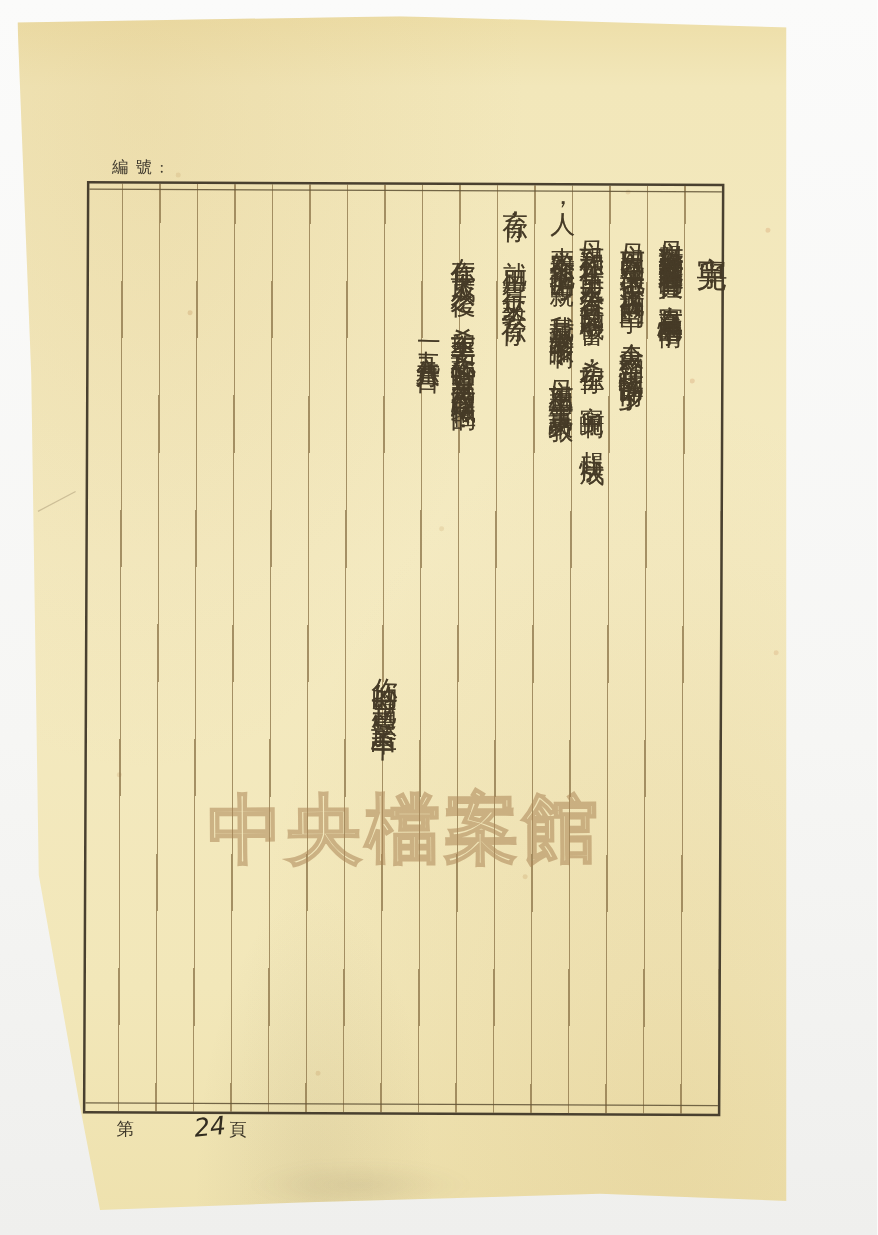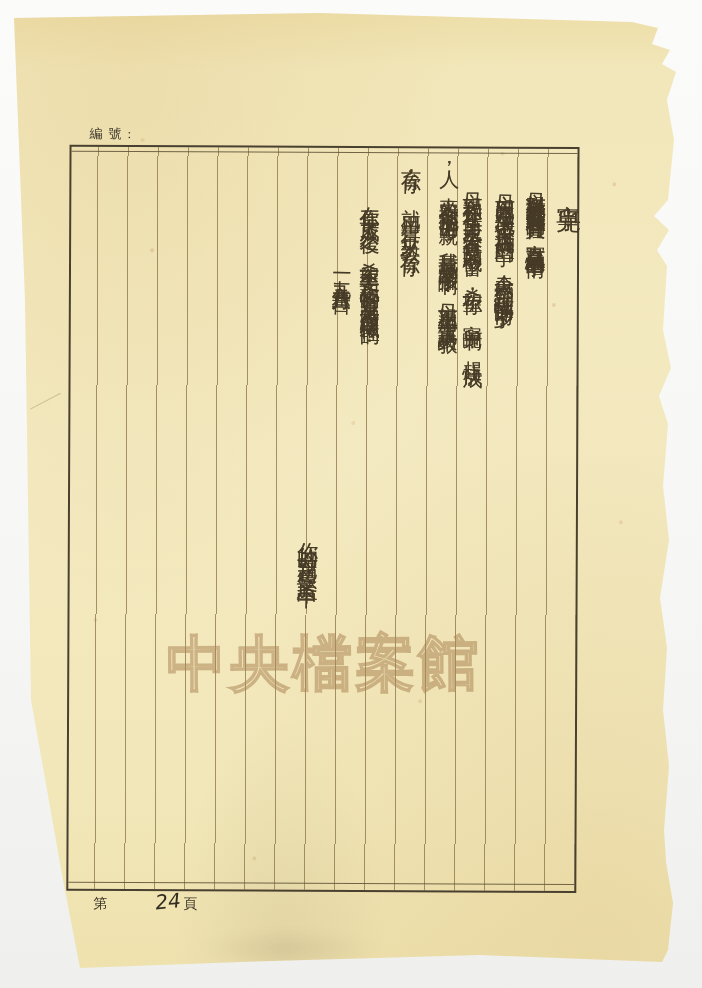--- a/index.html
+++ b/index.html
@@ -3,21 +3,21 @@
 <meta charset="utf-8">
 <style>
   html,body{margin:0;padding:0;}
   body{font-family:"Liberation Serif", serif;}
   .screenshot{
     position:relative;width:702px;height:988px;overflow:hidden;
     background:linear-gradient(180deg,#fbfbfa 0%,#f6f6f4 60%,#efefed 100%);
   }
   
   .paper{
-    position:absolute;left:0;top:0;width:702px;height:988px;
+    position:absolute;left:0;top:0;width:629px;height:988px;
     background:
       radial-gradient(ellipse at 18% 8%, rgba(216,186,120,0.22), transparent 42%),
       radial-gradient(ellipse at 85% 92%, rgba(205,172,105,0.18), transparent 46%),
       radial-gradient(ellipse at 40% 97%, rgba(120,104,72,0.10), transparent 18%),
       linear-gradient(180deg,#ecdca4 0%,#f2e7ba 7%,#f4eac1 45%,#f2e7b9 80%,#eee1ad 100%);
     clip-path:polygon(
       14px 18px,320px 13px,632px 22px,
       658px 28px,652px 44px,670px 50px,662px 64px,676px 72px,
       667px 100px,674px 140px,668px 200px,654px 216px,669px 230px,
       657px 250px,667px 266px,663px 330px,671px 368px,659px 396px,

